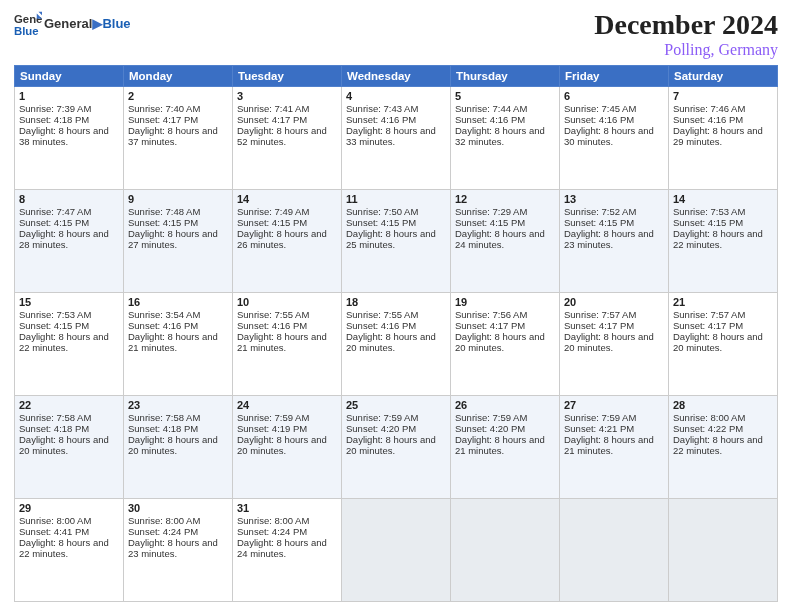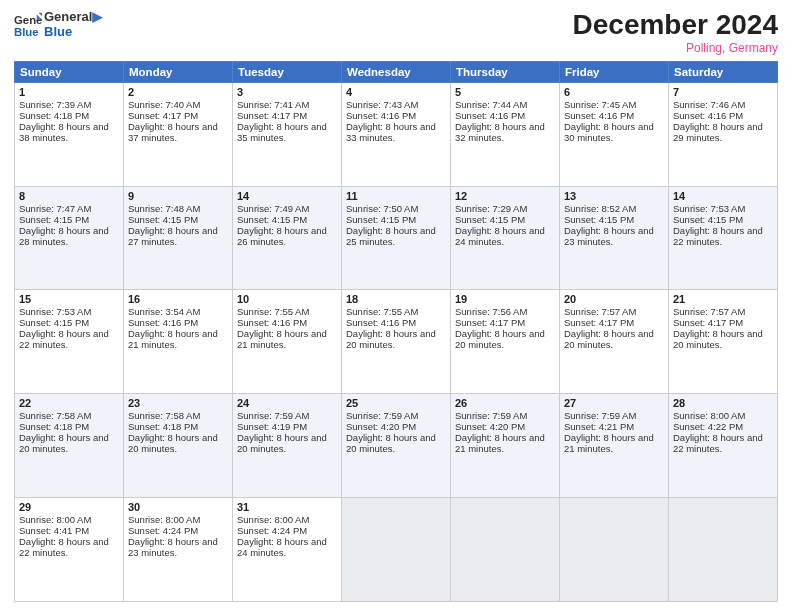--- a/index.html
+++ b/index.html
@@ -27,30 +27,31 @@
       display: flex;
       align-items: center;
       gap: 2px;
     }
     .logo-icon {
       width: 28px;
       height: 28px;
     }
     .title-block {
       text-align: right;
+      font-family: Liberation Serif, serif;
     }
     .month-title {
       font-size: 28px;
       font-weight: bold;
       color: #222;
       line-height: 1.1;
     }
     .location {
-      font-size: 12px;
-      color: #ec4899;
+      font-size: 16px;
+      color: #8b5cf6;
     }
     .calendar {
       flex: 1;
       border-collapse: collapse;
       width: 100%;
       table-layout: fixed;
     }
     .calendar th {
       background: #3a6fc4;
       color: #fff;
@@ -89,21 +90,21 @@
 
 <div class="page">
   <div class="header">
     <div class="logo">
       <svg class="logo-icon" viewBox="0 0 32 32">
         <text x="0" y="15" font-size="13" font-weight="bold" fill="#333">General</text>
         <text x="0" y="28" font-size="13" font-weight="bold" fill="#1a5fb4">Blue</text>
         <polygon points="26,4 32,10 26,10" fill="#3a6fc4"></polygon>
         <polygon points="28,2 34,8 34,2" fill="#3a6fc4"></polygon>
       </svg>
-      <div style="display:flex;flex-direction:column;line-height:1.15;">
+      <div style="display:flex;flex-direction:row;line-height:1.15;">
         <span style="font-size:13px;font-weight:bold;color:#333;">General<span style="color:#3a6fc4;">▶</span></span>
         <span style="font-size:13px;font-weight:bold;color:#1a5fb4;">Blue</span>
       </div>
     </div>
     <div class="title-block">
       <div class="month-title">December 2024</div>
       <div class="location">Polling, Germany</div>
     </div>
   </div>
 
@@ -116,33 +117,33 @@
           <th>Wednesday</th>
           <th>Thursday</th>
           <th>Friday</th>
           <th>Saturday</th>
         </tr>
       </thead>
     <tbody id="cal-body">
         <tr>
           <td><span class="day-num">1</span><span>Sunrise: 7:39 AM</span><br><span>Sunset: 4:18 PM</span><br><span>Daylight: 8 hours and 38 minutes.</span></td>
           <td><span class="day-num">2</span><span>Sunrise: 7:40 AM</span><br><span>Sunset: 4:17 PM</span><br><span>Daylight: 8 hours and 37 minutes.</span></td>
-          <td><span class="day-num">3</span><span>Sunrise: 7:41 AM</span><br><span>Sunset: 4:17 PM</span><br><span>Daylight: 8 hours and 35 minutes.</span></td>
+          <td><span class="day-num">3</span><span>Sunrise: 7:41 AM</span><br><span>Sunset: 4:17 PM</span><br><span>Daylight: 8 hours and 52 minutes.</span></td>
           <td><span class="day-num">4</span><span>Sunrise: 7:43 AM</span><br><span>Sunset: 4:16 PM</span><br><span>Daylight: 8 hours and 33 minutes.</span></td>
           <td><span class="day-num">5</span><span>Sunrise: 7:44 AM</span><br><span>Sunset: 4:16 PM</span><br><span>Daylight: 8 hours and 32 minutes.</span></td>
           <td><span class="day-num">6</span><span>Sunrise: 7:45 AM</span><br><span>Sunset: 4:16 PM</span><br><span>Daylight: 8 hours and 30 minutes.</span></td>
           <td><span class="day-num">7</span><span>Sunrise: 7:46 AM</span><br><span>Sunset: 4:16 PM</span><br><span>Daylight: 8 hours and 29 minutes.</span></td>
         </tr>
         <tr>
           <td><span class="day-num">8</span><span>Sunrise: 7:47 AM</span><br><span>Sunset: 4:15 PM</span><br><span>Daylight: 8 hours and 28 minutes.</span></td>
           <td><span class="day-num">9</span><span>Sunrise: 7:48 AM</span><br><span>Sunset: 4:15 PM</span><br><span>Daylight: 8 hours and 27 minutes.</span></td>
           <td><span class="day-num">14</span><span>Sunrise: 7:49 AM</span><br><span>Sunset: 4:15 PM</span><br><span>Daylight: 8 hours and 26 minutes.</span></td>
           <td><span class="day-num">11</span><span>Sunrise: 7:50 AM</span><br><span>Sunset: 4:15 PM</span><br><span>Daylight: 8 hours and 25 minutes.</span></td>
           <td><span class="day-num">12</span><span>Sunrise: 7:29 AM</span><br><span>Sunset: 4:15 PM</span><br><span>Daylight: 8 hours and 24 minutes.</span></td>
-          <td><span class="day-num">13</span><span>Sunrise: 8:52 AM</span><br><span>Sunset: 4:15 PM</span><br><span>Daylight: 8 hours and 23 minutes.</span></td>
+          <td><span class="day-num">13</span><span>Sunrise: 7:52 AM</span><br><span>Sunset: 4:15 PM</span><br><span>Daylight: 8 hours and 23 minutes.</span></td>
           <td><span class="day-num">14</span><span>Sunrise: 7:53 AM</span><br><span>Sunset: 4:15 PM</span><br><span>Daylight: 8 hours and 22 minutes.</span></td>
         </tr>
         <tr>
           <td><span class="day-num">15</span><span>Sunrise: 7:53 AM</span><br><span>Sunset: 4:15 PM</span><br><span>Daylight: 8 hours and 22 minutes.</span></td>
           <td><span class="day-num">16</span><span>Sunrise: 3:54 AM</span><br><span>Sunset: 4:16 PM</span><br><span>Daylight: 8 hours and 21 minutes.</span></td>
           <td><span class="day-num">10</span><span>Sunrise: 7:55 AM</span><br><span>Sunset: 4:16 PM</span><br><span>Daylight: 8 hours and 21 minutes.</span></td>
           <td><span class="day-num">18</span><span>Sunrise: 7:55 AM</span><br><span>Sunset: 4:16 PM</span><br><span>Daylight: 8 hours and 20 minutes.</span></td>
           <td><span class="day-num">19</span><span>Sunrise: 7:56 AM</span><br><span>Sunset: 4:17 PM</span><br><span>Daylight: 8 hours and 20 minutes.</span></td>
           <td><span class="day-num">20</span><span>Sunrise: 7:57 AM</span><br><span>Sunset: 4:17 PM</span><br><span>Daylight: 8 hours and 20 minutes.</span></td>
           <td><span class="day-num">21</span><span>Sunrise: 7:57 AM</span><br><span>Sunset: 4:17 PM</span><br><span>Daylight: 8 hours and 20 minutes.</span></td>

